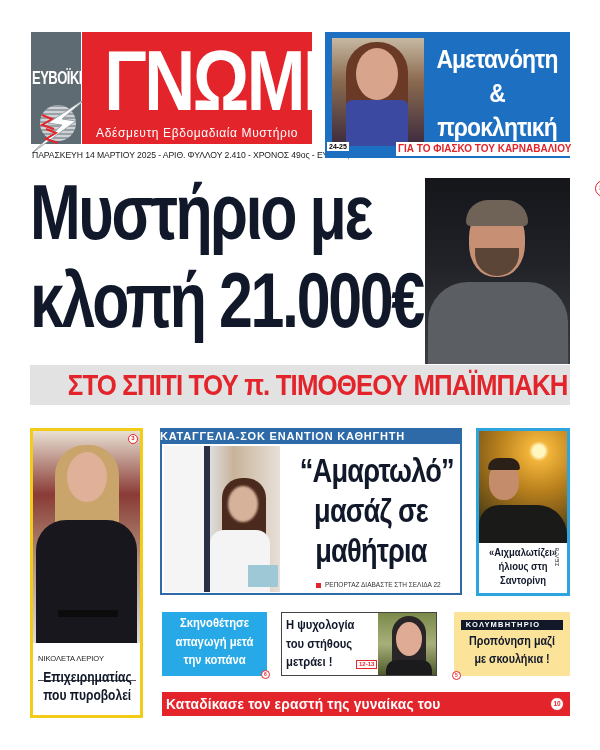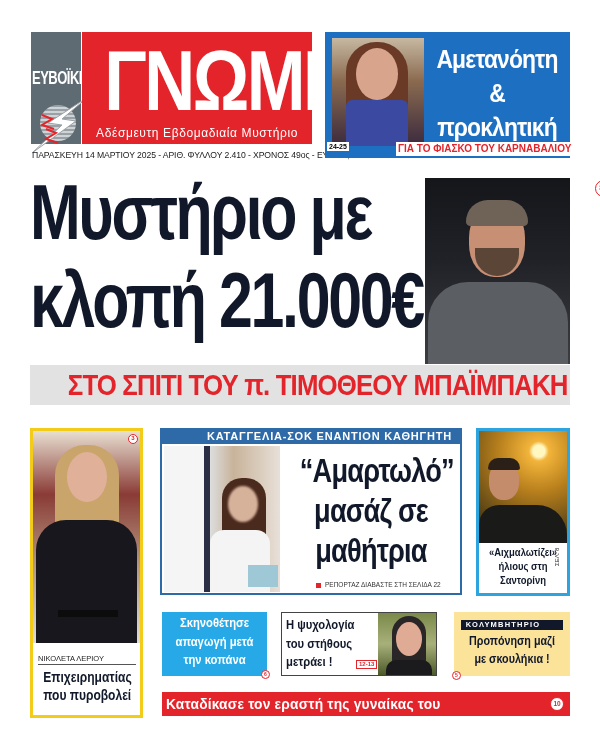--- a/index.html
+++ b/index.html
@@ -43,27 +43,27 @@
   .subhead { left: 30px; top: 365px; width: 540px; color: #e3242b; font-size: 30px; font-weight: bold; line-height: 40px; text-align: center; letter-spacing: -1px; transform: scaleX(0.86); white-space: nowrap; }
 
   
   .left-card { left: 30px; top: 428px; width: 113px; height: 290px; border: 3px solid #f3cc1a; background: #fff; }
   .left-photo { left: 33px; top: 431px; width: 107px; height: 212px; background: linear-gradient(180deg,#e8e0d2 0%, #8a3b36 30%, #b08f7a 60%, #ddd 100%); overflow: hidden; }
   .left-hair { left: 55px; top: 445px; width: 64px; height: 100px; border-radius: 30px 30px 10px 10px; background: #c9a46b; }
   .left-face { left: 67px; top: 452px; width: 40px; height: 50px; border-radius: 50%; background: #e0b198; }
   .left-body { left: 36px; top: 520px; width: 101px; height: 123px; background: #17171d; border-radius: 30px 30px 0 0; }
   .left-belt { left: 58px; top: 610px; width: 60px; height: 7px; background: #0c0c0c; }
   .badge-3 { left: 128px; top: 434px; width: 10px; height: 10px; font-size: 6px; line-height: 7px; }
-  .left-name { left: 38px; top: 654px; width: 98px; font-size: 7.5px; color: #222; border-bottom: 1px solid #555; padding-bottom: 1px; white-space: nowrap; }
+  .left-name { left: 38px; top: 654px; width: 98px; font-size: 7.5px; color: #222; border-bottom: 1px solid #555; padding-bottom: 17px; white-space: nowrap; }
   .left-title { left: 36px; top: 668px; width: 102px; font-size: 14px; font-weight: bold; color: #10182a; line-height: 18px; text-align: center; transform: scaleX(0.86); white-space: nowrap; }
 
   
   .center-card { left: 160px; top: 428px; width: 302px; height: 167px; border: 2px solid #2e6aa7; background: #fff; }
   .center-banner { left: 160px; top: 428px; width: 302px; height: 16px; background: #2e6aa7; }
-  .center-banner-text { left: 160px; top: 428px; width: 339px; color: #fff; font-size: 11px; font-weight: bold; line-height: 16px; text-align: center; letter-spacing: 0.8px; white-space: nowrap; }
+  .center-banner-text { left: 160px; top: 428px; width: 339px; color: #fff; font-size: 11px; font-weight: bold; line-height: 16px; text-align: left; letter-spacing: 0.8px; white-space: nowrap; }
   .center-photo { left: 164px; top: 446px; width: 116px; height: 146px; background: linear-gradient(90deg,#f0f0f0 0%, #ddd 40%, #c8b39a 60%, #e8e0d8 100%); overflow: hidden; }
   .cp-man { left: 164px; top: 446px; width: 46px; height: 146px; background: #f5f5f5; border-right: 6px solid #2a2f45; }
   .cp-girl-hair { left: 222px; top: 478px; width: 44px; height: 70px; border-radius: 20px 20px 10px 10px; background: #4b2a1e; }
   .cp-girl-face { left: 228px; top: 486px; width: 30px; height: 36px; border-radius: 50%; background: #d7b29b; filter: blur(1px); }
   .cp-girl-body { left: 210px; top: 530px; width: 60px; height: 62px; background: #f4f4f4; border-radius: 14px 14px 0 0; }
   .cp-book { left: 248px; top: 565px; width: 30px; height: 22px; background: #9ec8d6; }
   .center-title { left: 282px; top: 450px; width: 178px; color: #10182a; font-size: 34px; font-weight: bold; line-height: 40px; text-align: center; letter-spacing: -1px; transform: scaleX(0.8); white-space: nowrap; }
   .center-foot { left: 316px; top: 581px; width: 144px; font-size: 6.5px; color: #333; white-space: nowrap; }
   .center-foot-sq { display: inline-block; width: 5px; height: 5px; background: #e3242b; margin-right: 4px; vertical-align: -0.5px; }
 

